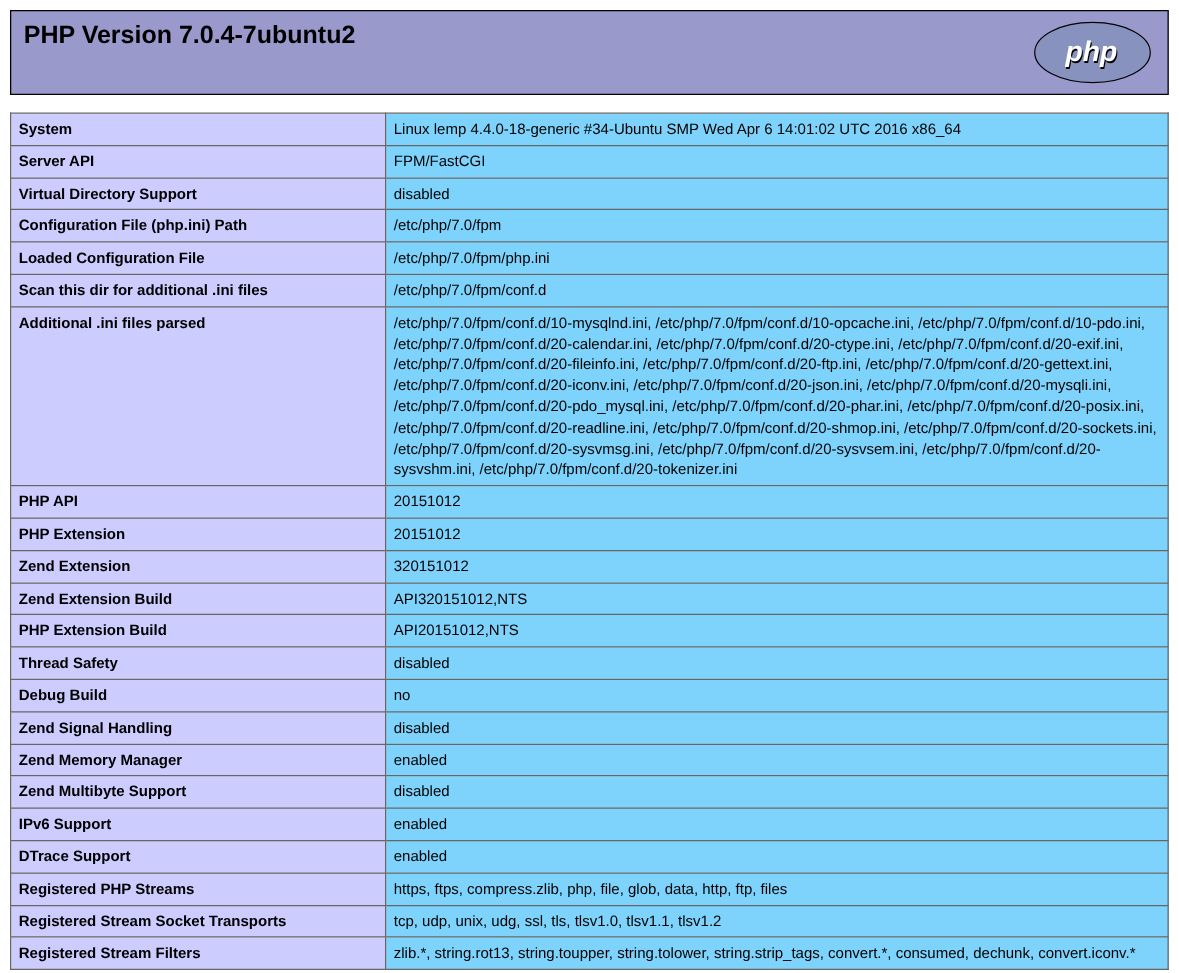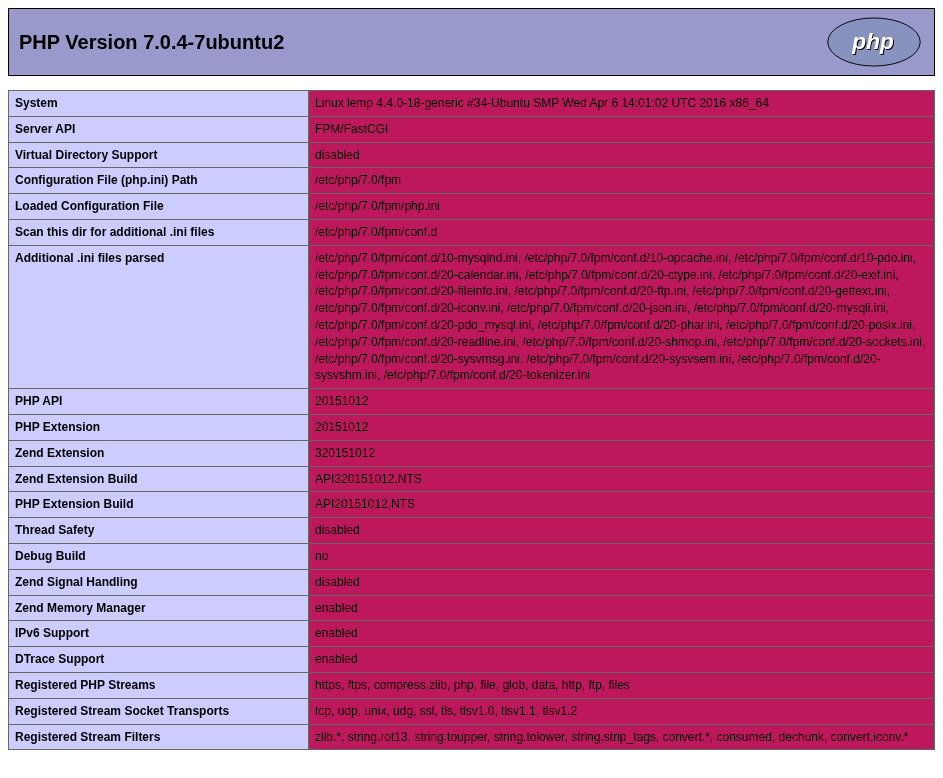--- a/index.html
+++ b/index.html
@@ -10,21 +10,21 @@
     font-size: 12px;
     background: #fff;
     color: #000;
   }
   .header-box {
     background: #9999cc;
     border: 1px solid #000;
     padding: 8px 10px;
     display: flex;
     justify-content: space-between;
-    align-items: center;
+    align-items: flex-start;
     margin-bottom: 14px;
   }
   .header-title {
     font-size: 20px;
     font-weight: bold;
     color: #000;
   }
   .php-logo {
     width: 100px;
     height: 50px;
@@ -41,21 +41,21 @@
     vertical-align: top;
     font-size: 12px;
     line-height: 1.4;
   }
   td.key {
     background: #ccccff;
     font-weight: bold;
     width: 300px;
   }
   td.val {
-    background: #be185d;
+    background: #7dd3fc;
   }
 </style>
 </head>
 <body>
 
 <div class="header-box">
   <div class="header-title">PHP Version 7.0.4-7ubuntu2</div>
   <svg class="php-logo" viewBox="0 0 200 106">
     <ellipse cx="100" cy="53" rx="98" ry="51" fill="#8892BF" stroke="#000" stroke-width="2"></ellipse>
     <text x="100" y="70" font-family="Arial" font-size="48" font-weight="bold" font-style="italic" fill="#000" text-anchor="middle">php</text>
@@ -123,20 +123,24 @@
       </tr>
       <tr>
         <td class="key">Zend Signal Handling</td>
         <td class="val">disabled</td>
       </tr>
       <tr>
         <td class="key">Zend Memory Manager</td>
         <td class="val">enabled</td>
       </tr>
       <tr>
+        <td class="key">Zend Multibyte Support</td>
+        <td class="val">disabled</td>
+      </tr>
+      <tr>
         <td class="key">IPv6 Support</td>
         <td class="val">enabled</td>
       </tr>
       <tr>
         <td class="key">DTrace Support</td>
         <td class="val">enabled</td>
       </tr>
       <tr>
         <td class="key">Registered PHP Streams</td>
         <td class="val">https, ftps, compress.zlib, php, file, glob, data, http, ftp, files</td>

